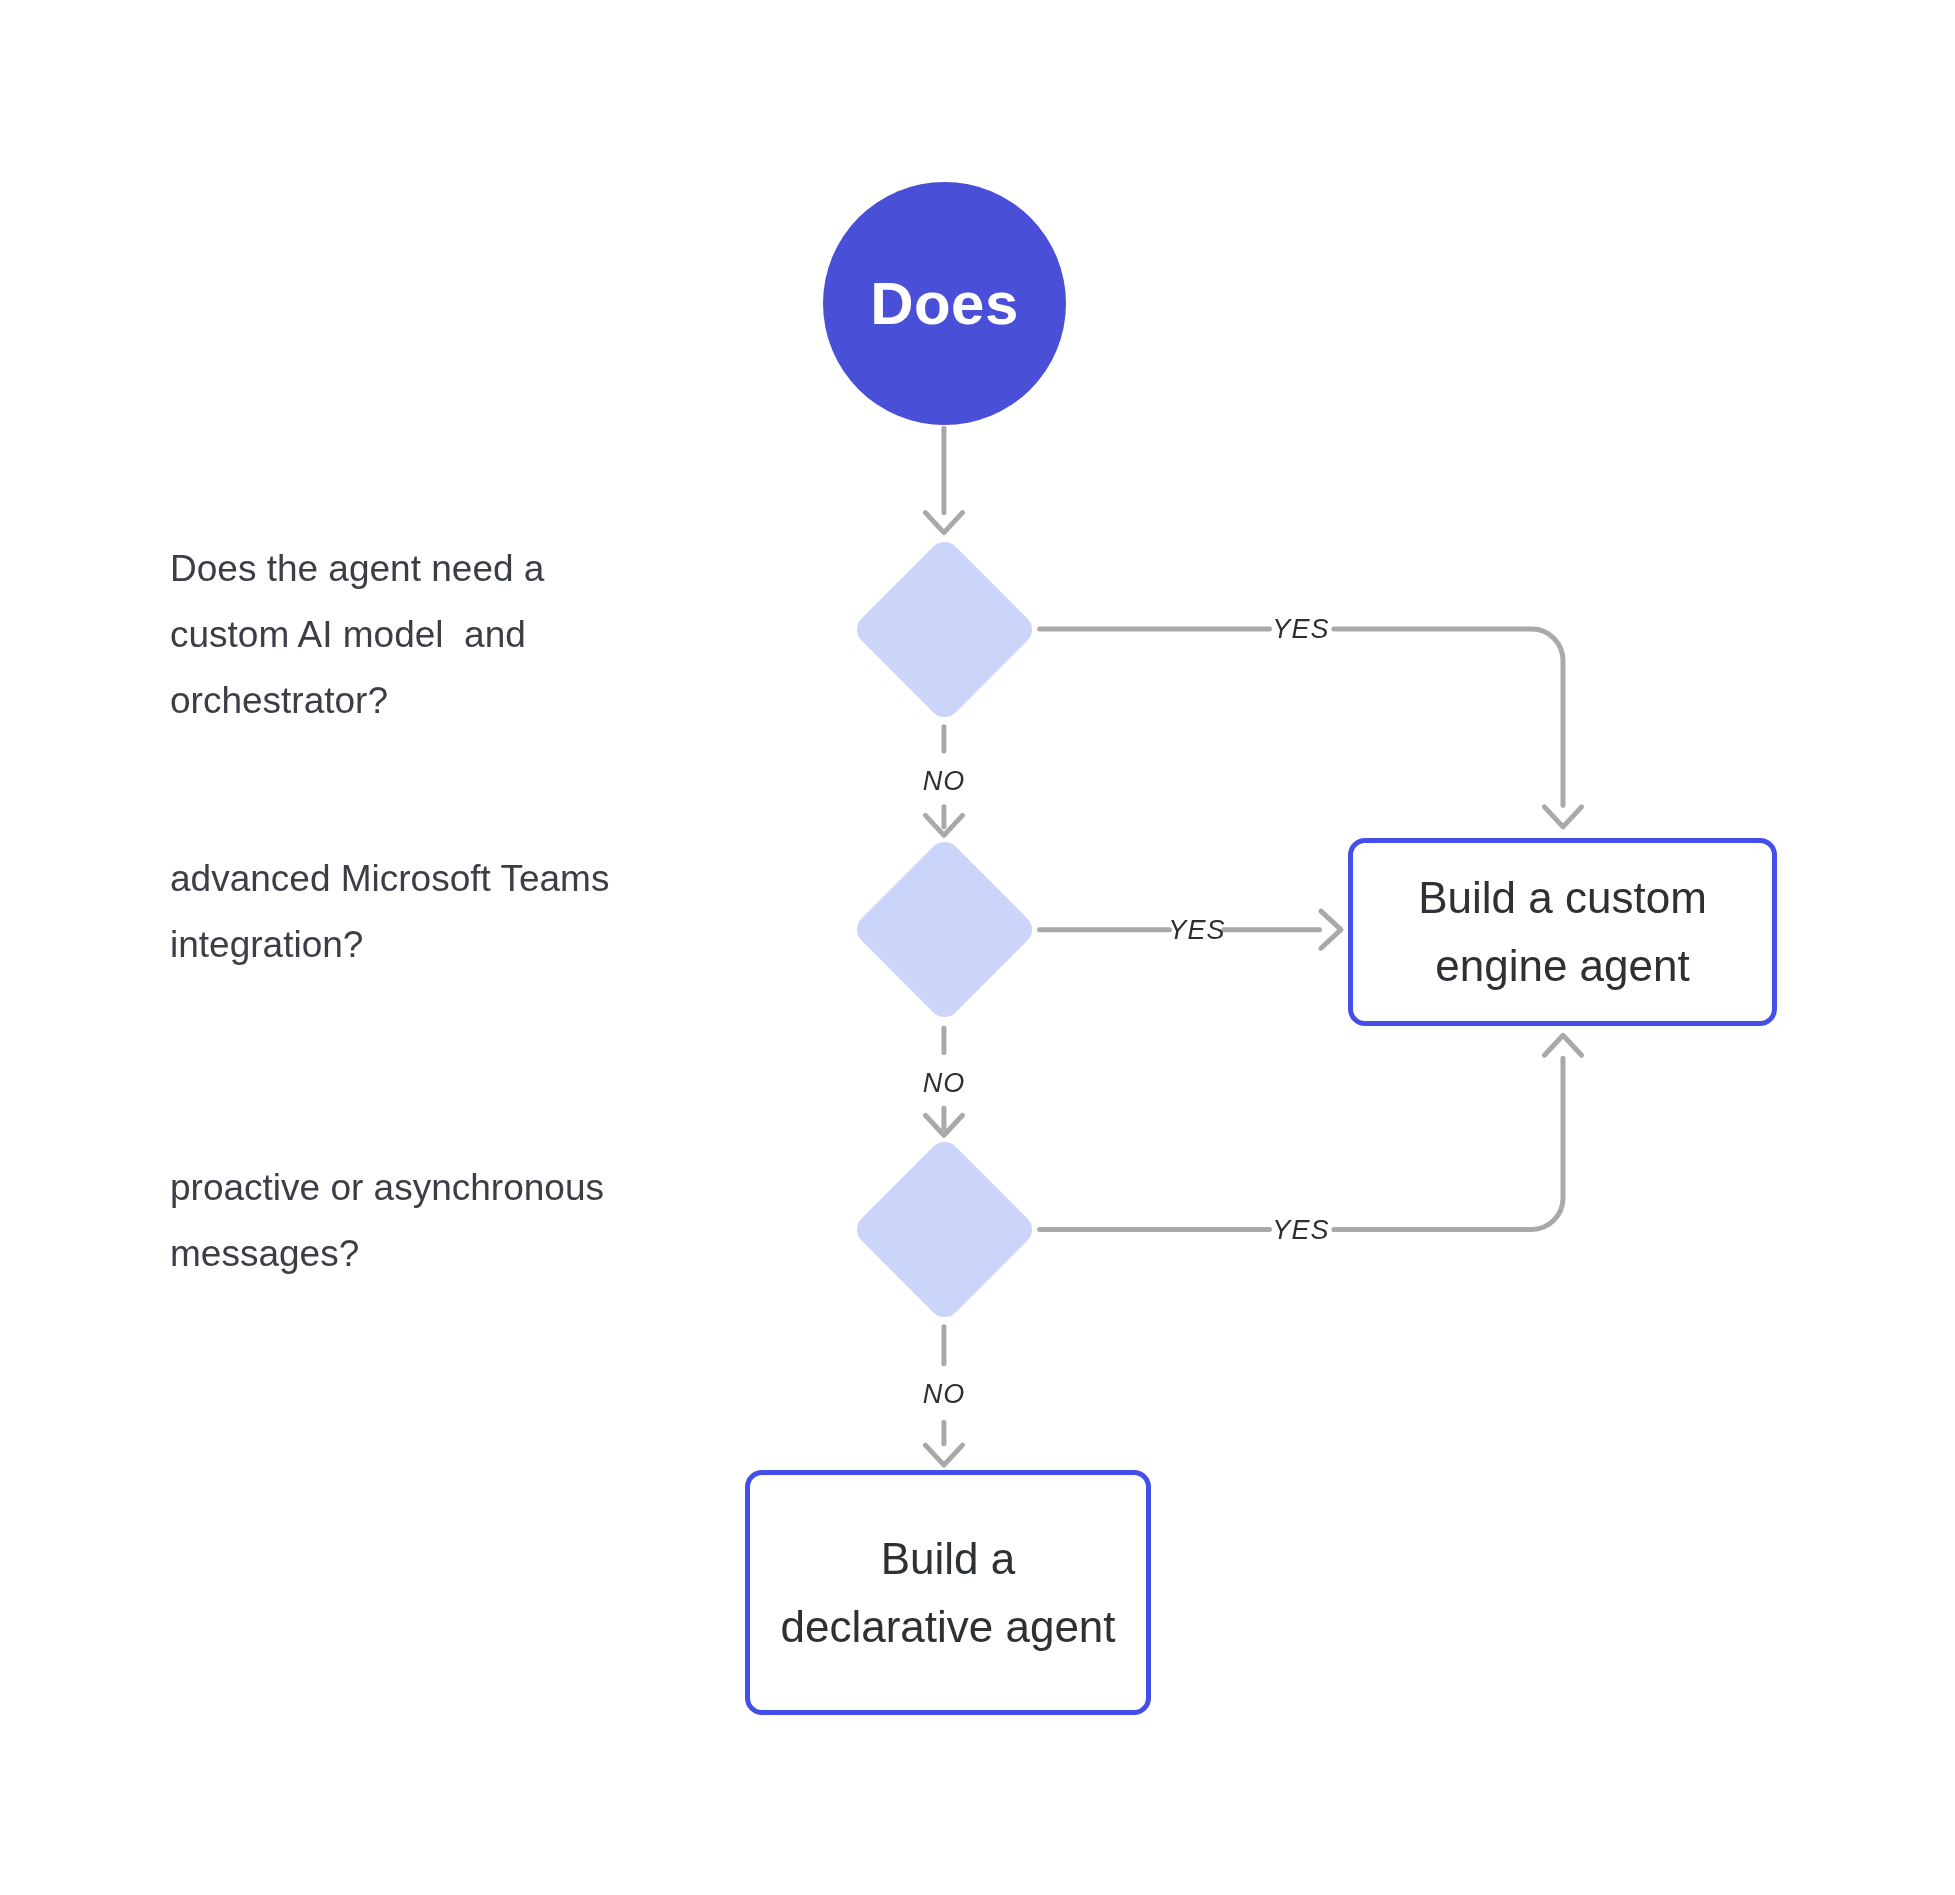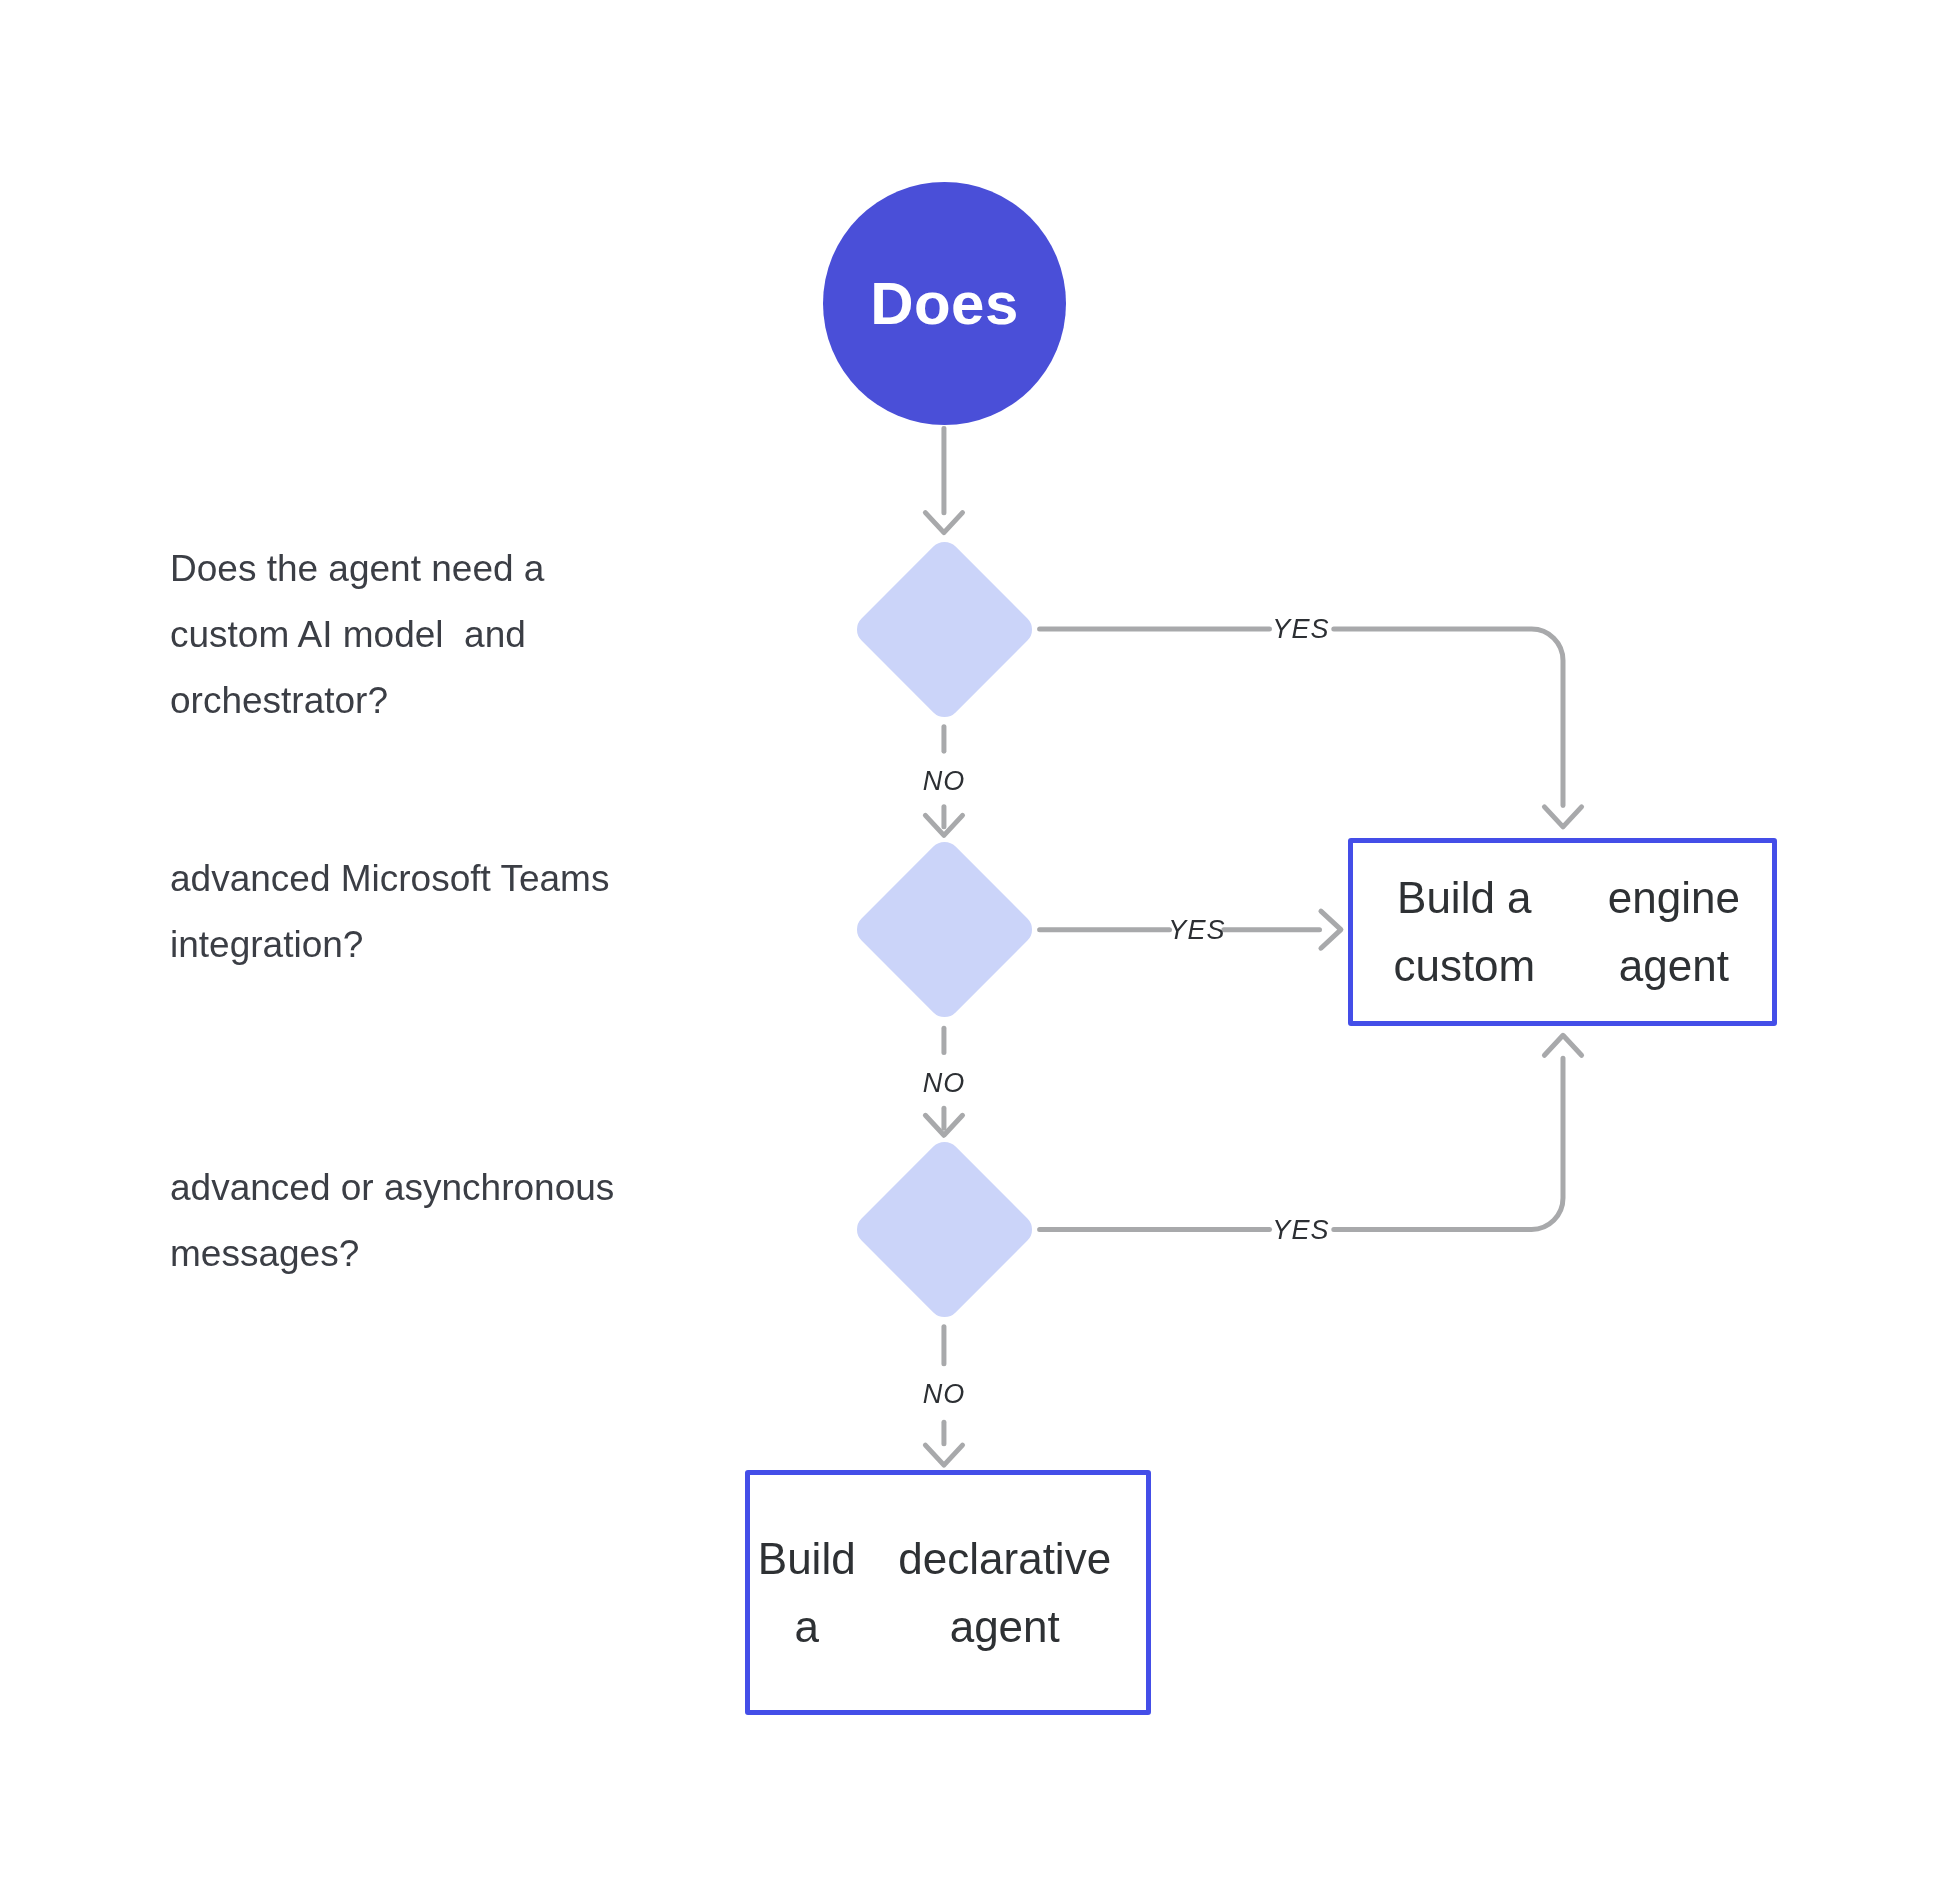--- a/index.html
+++ b/index.html
@@ -55,22 +55,22 @@
     position:absolute;transform:translate(-50%,-50%);
     color:var(--label_text);
     font-size:27px;letter-spacing:1.1px;font-weight:400;
     white-space:pre;
     font-style:italic;
   }
 
   .outcome{
     position:absolute;background:#ffffff;
     border:5.7px solid var(--outcome_border);
-    border-radius:3px;
-    display:flex;align-items:center;justify-content:center;
+    border-radius:17px;
+    display:flex;flex-direction:column;align-items:center;justify-content:center;
     color:var(--outcome_text);
     font-size:44px;line-height:68px;text-align:center;
   }
   .outcome-1{left:1348px;top:838px;width:429px;height:188px;}
   .outcome-2{left:745px;top:1470px;width:406px;height:245px;}
 </style>
 </head>
 <body>
 
 <div class="canvas">
@@ -130,21 +130,21 @@
   <div class="question q1">
     <div>Does the agent need a</div>
     <div>custom AI model  and</div>
     <div>orchestrator?</div>
   </div>
   <div class="question q2">
     <div>advanced Microsoft Teams</div>
     <div>integration?</div>
   </div>
   <div class="question q3">
-    <div>advanced or asynchronous</div>
+    <div>proactive or asynchronous</div>
     <div>messages?</div>
   </div>
 
   <div class="edge-label" style="left:1301px;top:629px;">YES</div>
   <div class="edge-label" style="left:944px;top:781px;">NO</div>
   <div class="edge-label" style="left:1197px;top:930px;">YES</div>
   <div class="edge-label" style="left:944px;top:1083px;">NO</div>
   <div class="edge-label" style="left:1301px;top:1230px;">YES</div>
   <div class="edge-label" style="left:944px;top:1394px;">NO</div>
 

